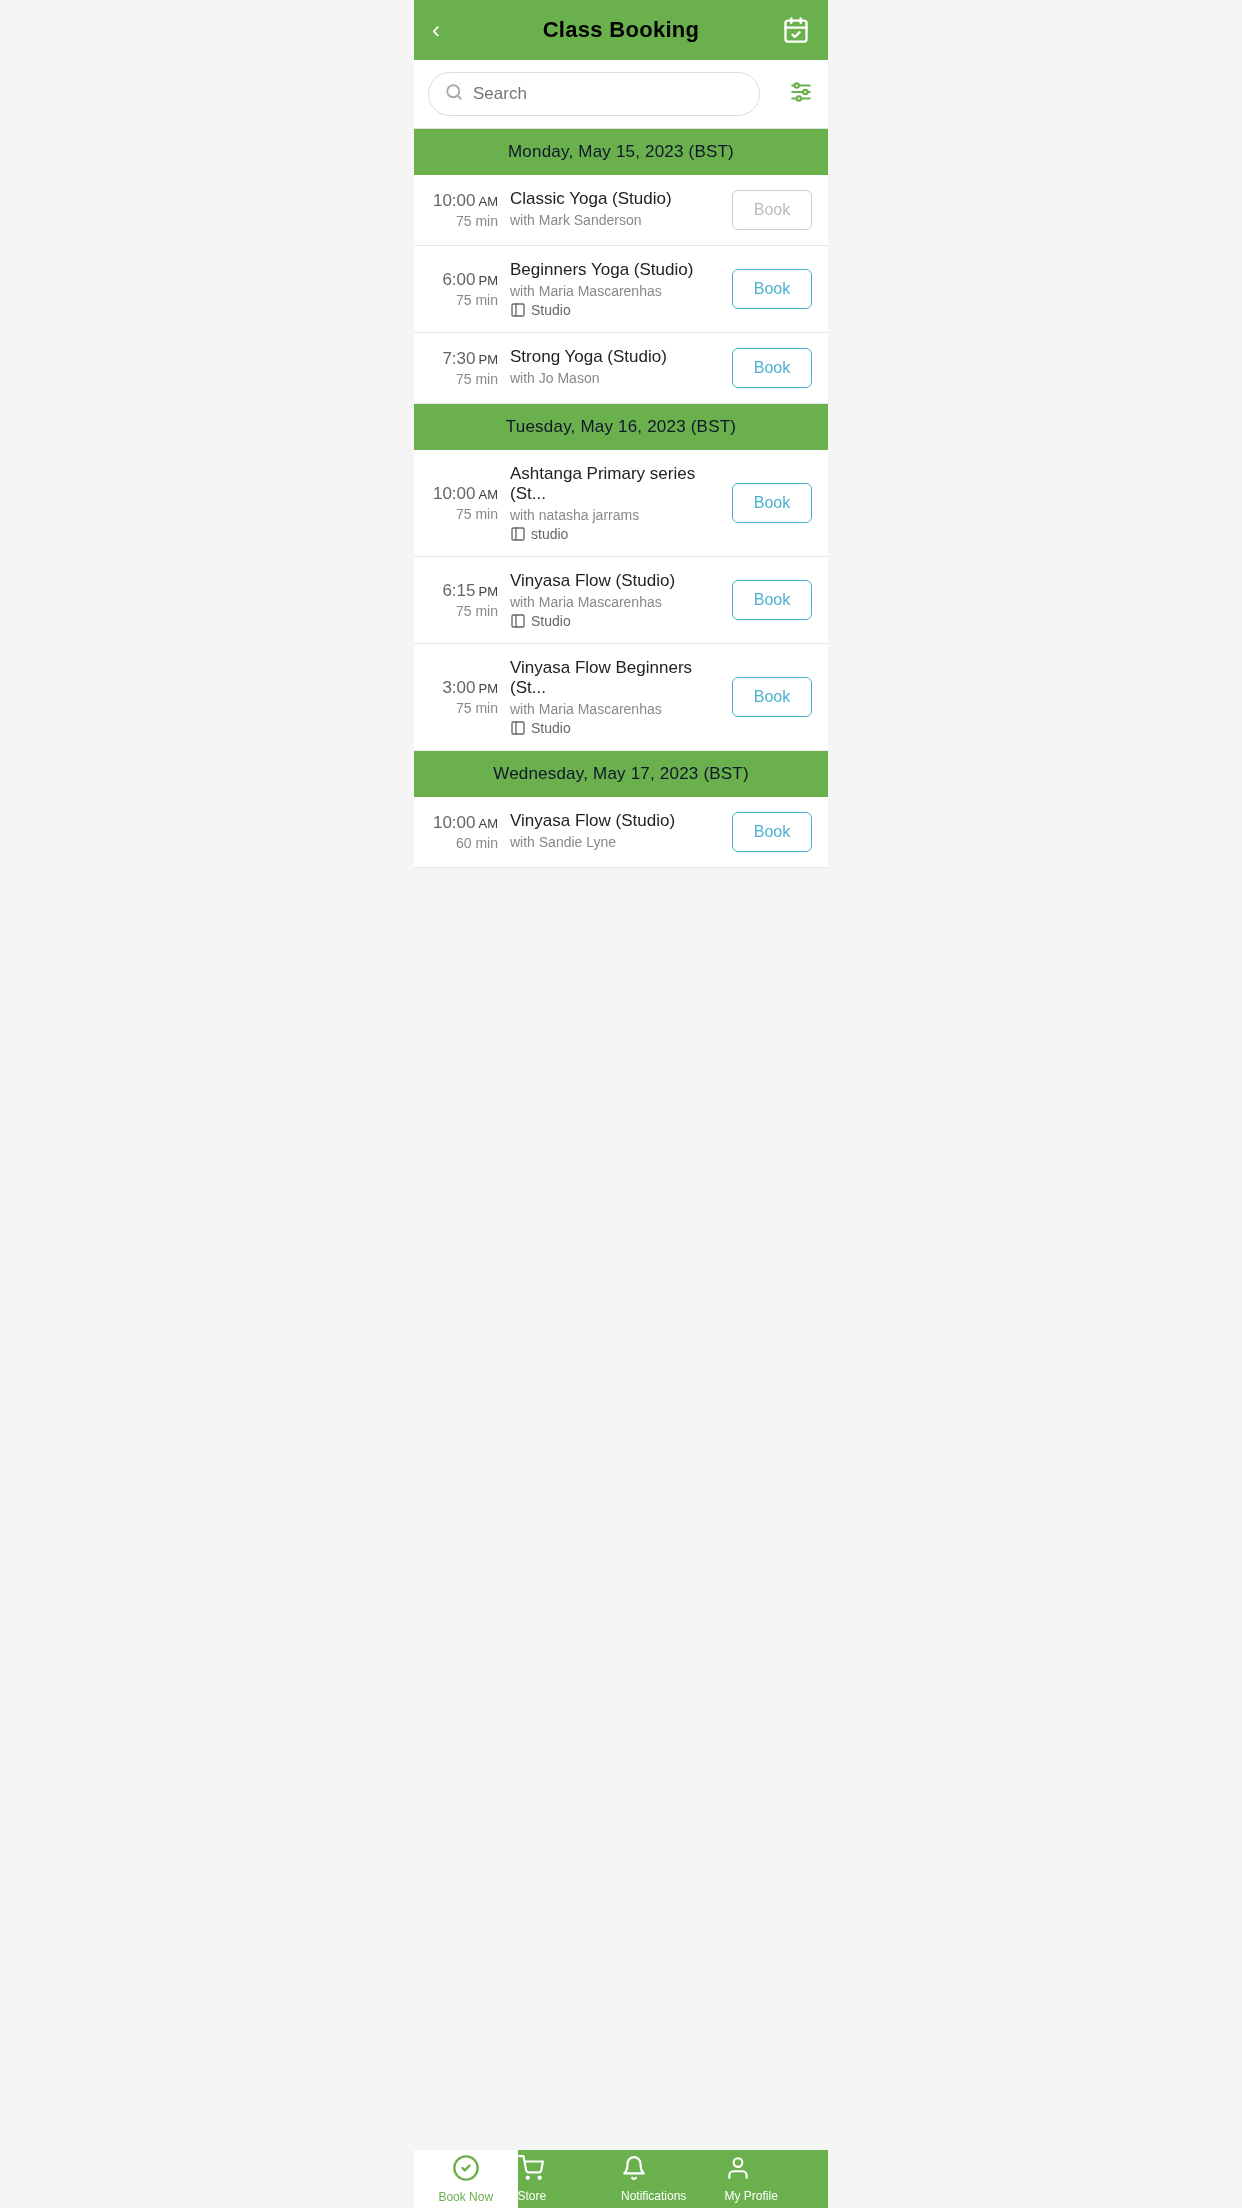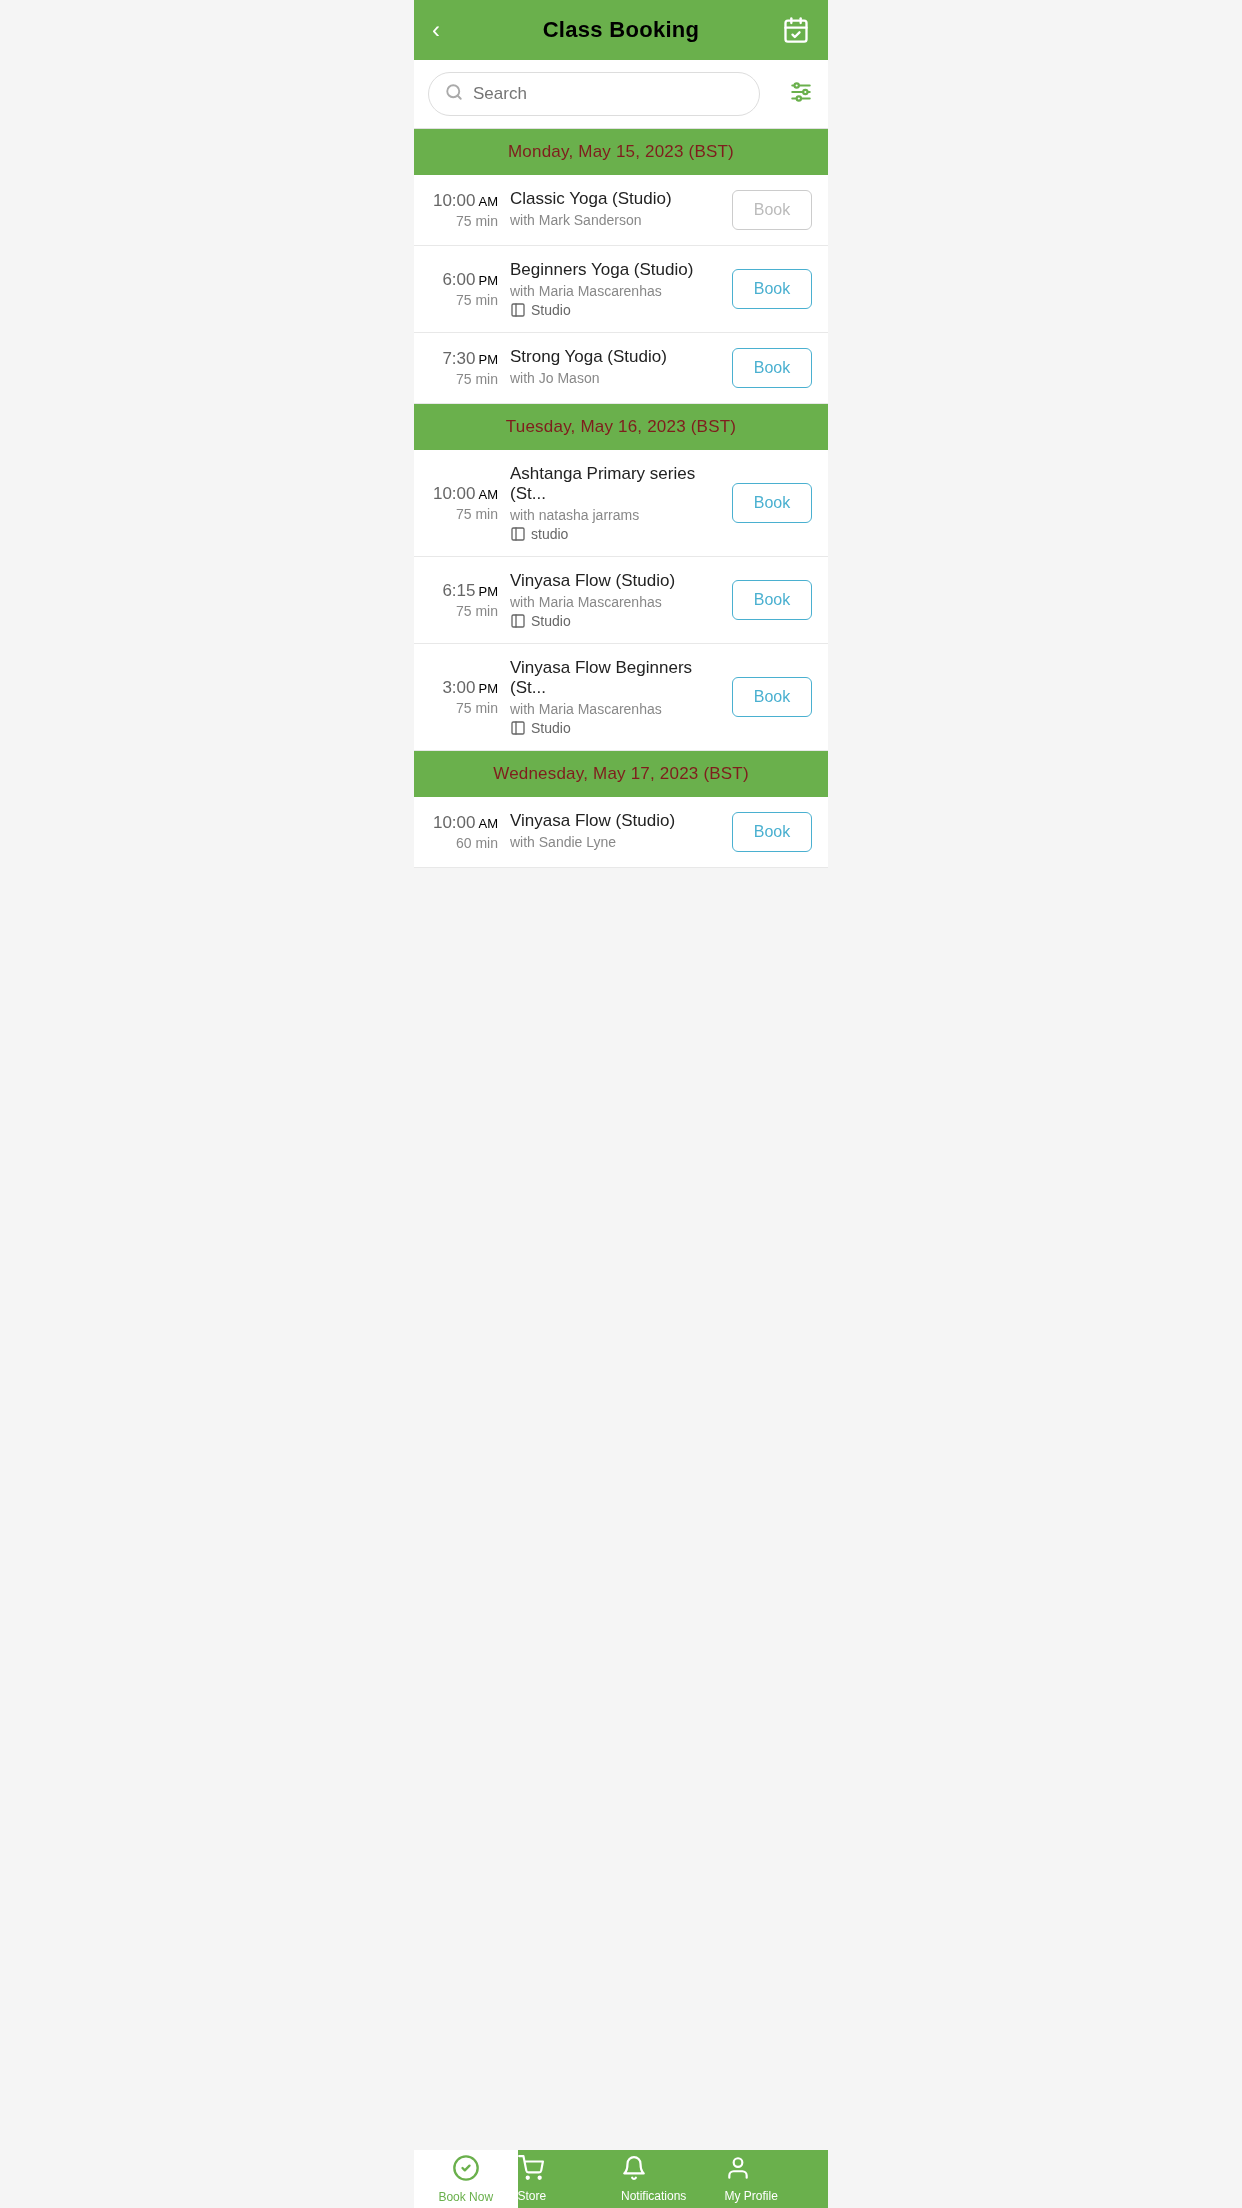--- a/index.html
+++ b/index.html
@@ -89,21 +89,21 @@
     .content {
       flex: 1;
       overflow-y: auto;
       background: #f5f5f5;
       padding-bottom: 70px;
     }
 
     
     .date-header {
       background: #6ab04c;
-      color: #7f1d1d;
+      color: #0f172a;
       text-align: center;
       padding: 13px 16px;
       font-size: 17px;
       font-weight: 400;
       letter-spacing: 0.2px;
     }
 
     
     .class-row {
       background: white;
@@ -126,21 +126,21 @@
       justify-content: flex-end;
       gap: 3px;
     }
     .class-time .time-hour {
       font-size: 17px;
       color: #666;
       font-weight: 400;
     }
     .class-time .time-ampm {
       font-size: 13px;
-      color: #000000;
+      color: #404040;
     }
     .class-time .duration {
       font-size: 14px;
       color: #888;
       text-align: right;
       margin-top: 2px;
     }
     .class-info {
       flex: 1;
     }

